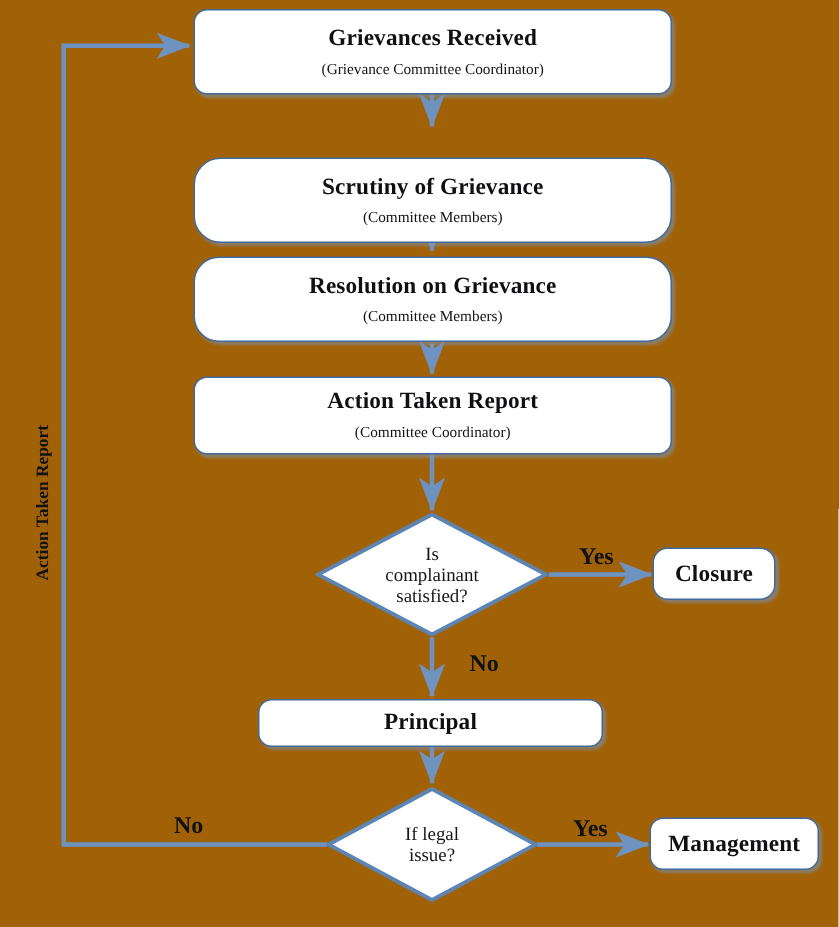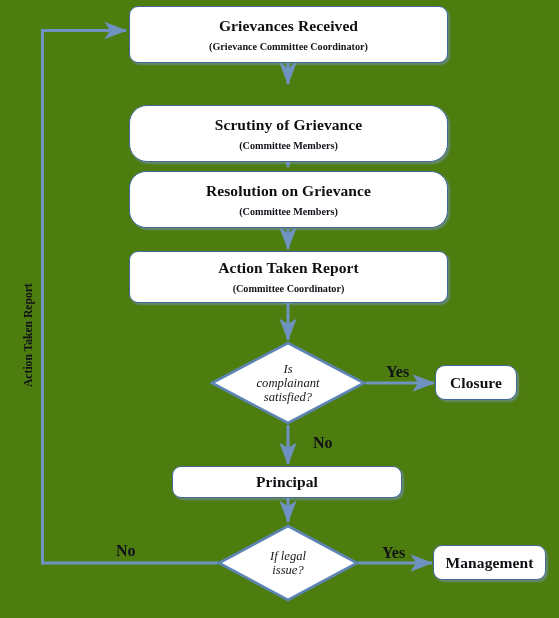--- a/index.html
+++ b/index.html
@@ -4,21 +4,21 @@
 <style>
   html, body {
     margin: 0;
     padding: 0;
     background: #ffffff;
   }
   #canvas {
     position: relative;
     width: 559px;
     height: 618px;
-    background: #4d7c0f;
+    background: #a16207;
     font-family: "Liberation Serif", serif;
     overflow: hidden;
   }
   svg.wires {
     position: absolute;
     left: 0;
     top: 0;
     width: 559px;
     height: 618px;
     pointer-events: none;
@@ -37,21 +37,21 @@
     z-index: 3;
   }
   .node .title {
     font-weight: bold;
     font-size: 15.5px;
     color: #0f0f14;
     letter-spacing: 0.1px;
     line-height: 1.1;
   }
   .node .sub {
-    font-weight: bold;
+    font-weight: normal;
     font-size: 10.2px;
     color: #12121a;
     margin-top: 7px;
     line-height: 1.1;
   }
   .node.small .title {
     font-size: 15.5px;
   }
   .diamond-wrap {
     position: absolute;
@@ -65,21 +65,20 @@
     left: 0;
     top: 0;
   }
   .diamond-wrap .dtext {
     position: relative;
     text-align: center;
     font-size: 12.6px;
     color: #15151c;
     line-height: 1.12;
     z-index: 2;
-    font-style: italic;
   }
   .edge-label {
     position: absolute;
     font-weight: bold;
     font-size: 16px;
     color: #111118;
     z-index: 4;
     white-space: nowrap;
   }
   .vlabel {

